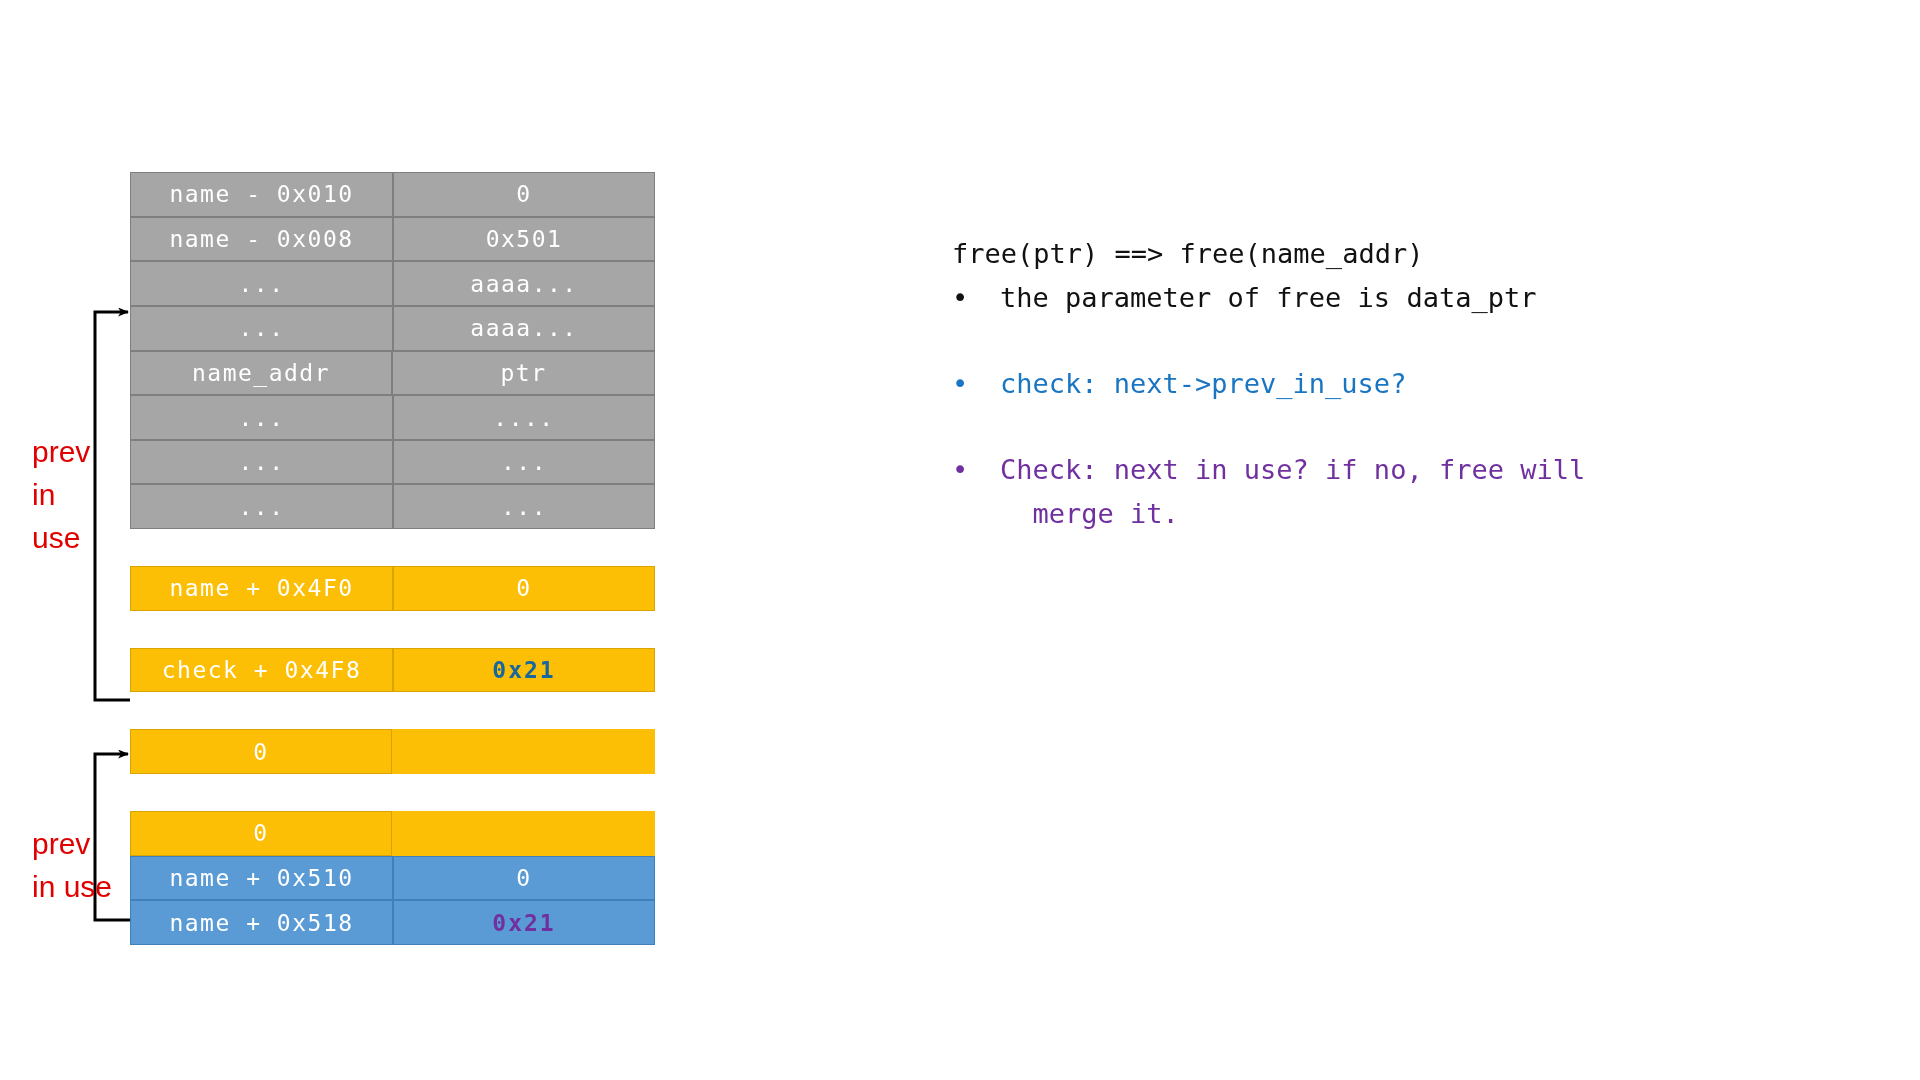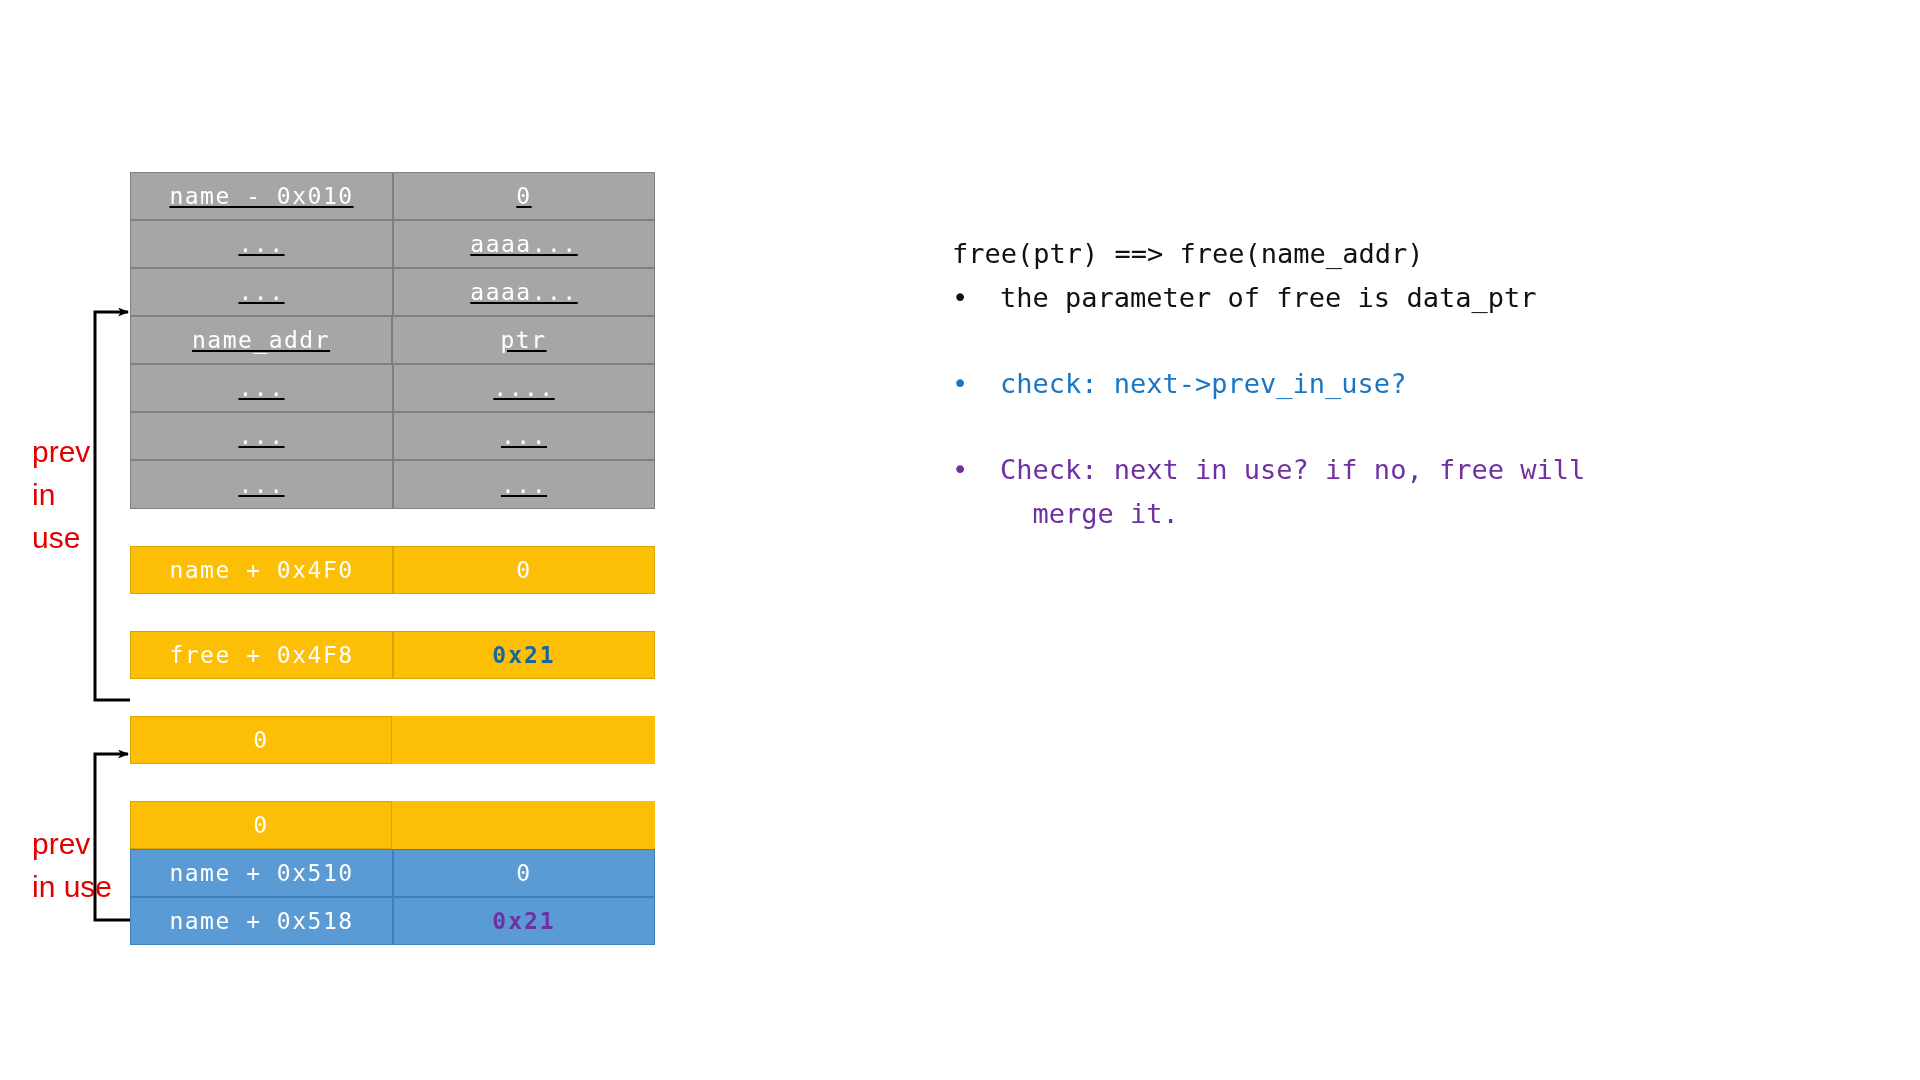--- a/index.html
+++ b/index.html
@@ -43,21 +43,21 @@
     font-size: 23px;
     letter-spacing: 1.5px;
     color: #ffffff;
     white-space: nowrap;
     overflow: hidden;
   }
   .mem-cell.addr { width: 263px; }
   .mem-cell.val  { width: 262px; }
 
   
-  .fill-gray   { background: #a6a6a6; text-decoration: underline; }
+  .fill-gray   { background: #a6a6a6; }
   .fill-orange { background: #fcbf06; margin-top: 37px; }
   .fill-blue   { background: #5b9bd5; }
 
   
   .fill-gray   .mem-cell { border: 1px solid #7f7f7f; }
   .fill-orange .mem-cell { border: 1px solid #d9a400; }
   .fill-blue   .mem-cell { border: 1px solid #3f7fba; }
 
   .mem-row .mem-cell + .mem-cell { border-left-width: 1px; }
 
@@ -119,20 +119,24 @@
 <body>
 
 <div id="canvas">
 
   <div id="memory-table">
       <div class="mem-row fill-gray">
         <div class="mem-cell addr">name - 0x010</div>
         <div class="mem-cell val ">0</div>
       </div>
       <div class="mem-row fill-gray">
+        <div class="mem-cell addr">name - 0x008</div>
+        <div class="mem-cell val ">0x501</div>
+      </div>
+      <div class="mem-row fill-gray">
         <div class="mem-cell addr">...</div>
         <div class="mem-cell val ">aaaa...</div>
       </div>
       <div class="mem-row fill-gray">
         <div class="mem-cell addr">...</div>
         <div class="mem-cell val ">aaaa...</div>
       </div>
       <div class="mem-row fill-gray">
         <div class="mem-cell val ">name_addr</div>
         <div class="mem-cell addr">ptr</div>
@@ -147,21 +151,21 @@
       </div>
       <div class="mem-row fill-gray">
         <div class="mem-cell addr">...</div>
         <div class="mem-cell val ">...</div>
       </div>
       <div class="mem-row fill-orange">
         <div class="mem-cell addr">name + 0x4F0</div>
         <div class="mem-cell val ">0</div>
       </div>
       <div class="mem-row fill-orange">
-        <div class="mem-cell addr">free + 0x4F8</div>
+        <div class="mem-cell addr">check + 0x4F8</div>
         <div class="mem-cell val val-blue">0x21</div>
       </div>
       <div class="mem-row fill-orange">
         <div class="mem-cell val ">0</div>
       </div>
       <div class="mem-row fill-orange">
         <div class="mem-cell val ">0</div>
       </div>
       <div class="mem-row fill-blue">
         <div class="mem-cell addr">name + 0x510</div>

